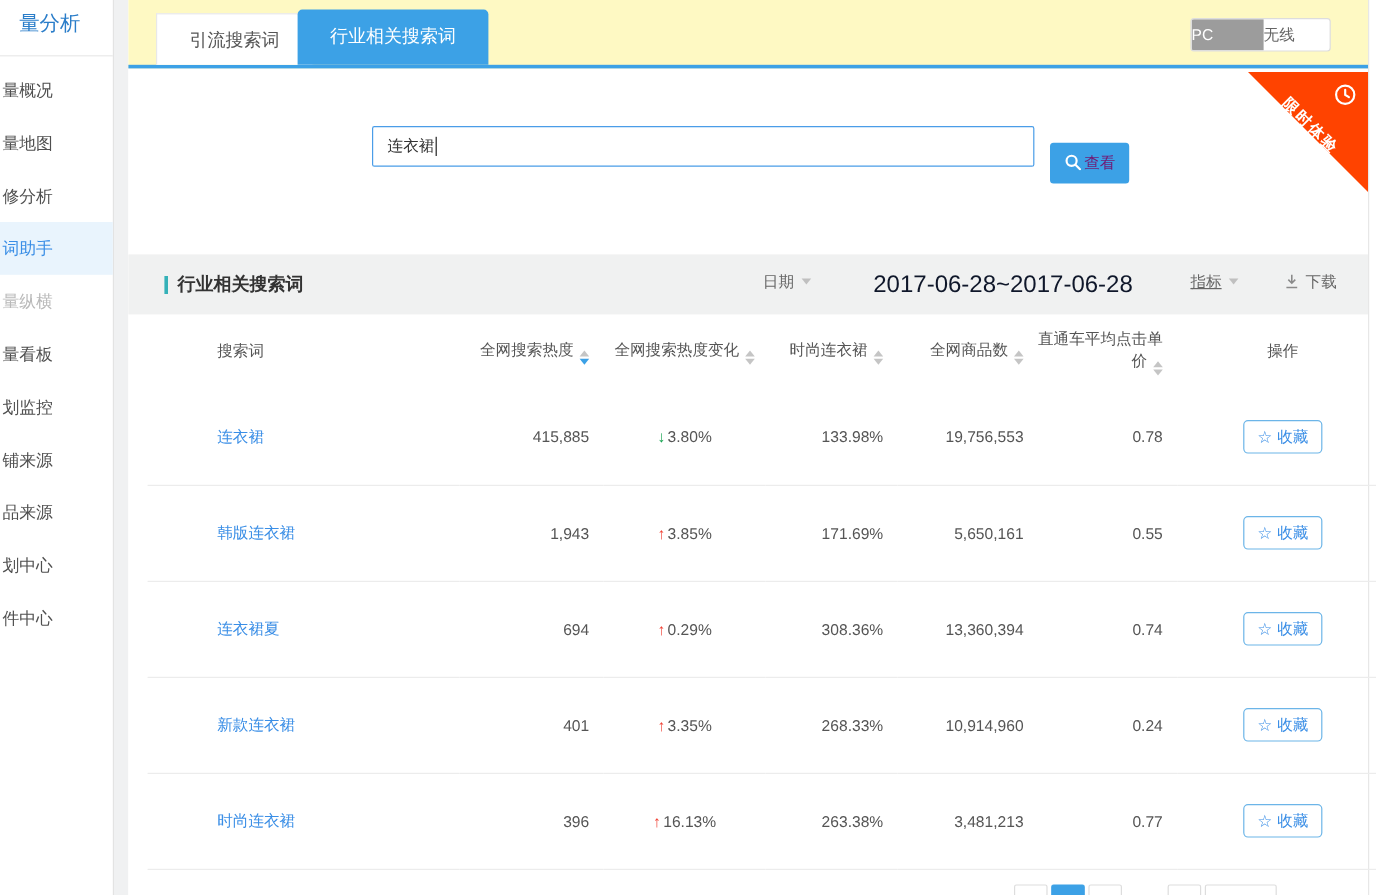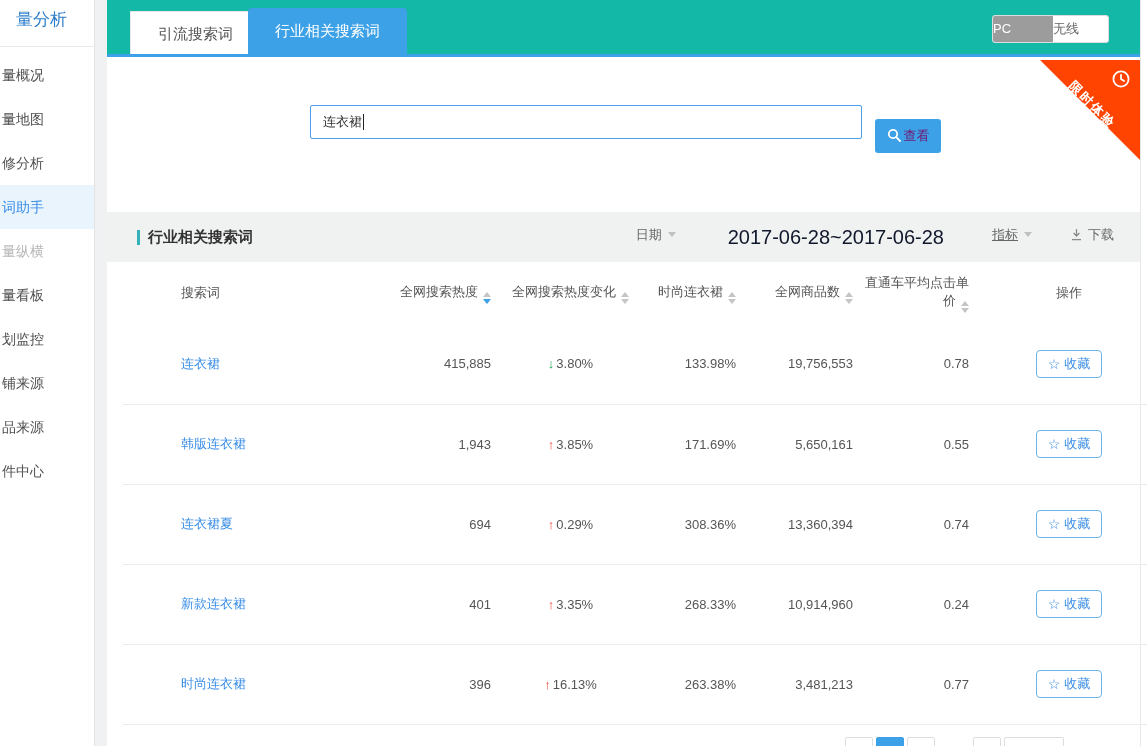--- a/index.html
+++ b/index.html
@@ -16,21 +16,21 @@
   .sb-menu { padding-top:6px; }
   .sb-item { height:44px; line-height:44px; padding-left:2px; font-size:14px; color:#4f4f4f; cursor:pointer; }
   .sb-item.active { background:#e9f4fd; color:#3a8ee6; }
   .sb-item.muted { color:#b9b9b9; }
 
   
   .main { position:absolute; left:107px; top:0; width:1034px; height:746px; background:#fff;
           border-right:1px solid #e7e7e7; }
 
   
-  .tabstrip { position:relative; height:57px; background:#14b8a6; border-bottom:3px solid #3ca1e6; }
+  .tabstrip { position:relative; height:57px; background:#fef9c3; border-bottom:3px solid #3ca1e6; }
   .tab { position:absolute; bottom:0; font-size:15px; cursor:pointer; }
   .tab.inactive { left:23px; height:43px; line-height:43px; padding:0 27px; background:#fff;
                   border:1px solid #e8e8e8; border-bottom:none; color:#555; }
   .tab.active { left:141px; height:46px; line-height:46px; padding:0 27px; background:#3ca1e6;
                 color:#fff; border-radius:4px 4px 0 0; }
   .toggle { position:absolute; right:31px; top:15px; height:28px; display:flex;
             border:1px solid #ddd; border-radius:3px; overflow:hidden; background:#fff; }
   .seg { line-height:26px; text-align:left; font-size:13px; cursor:pointer; }
   .seg.pc { width:60px; background:#9c9c9c; color:#fff; }
   .seg.wireless { width:55px; color:#666; }
@@ -108,20 +108,21 @@
   <div class="sb-menu">
       <div class="sb-item">量概况</div>
       <div class="sb-item">量地图</div>
       <div class="sb-item">修分析</div>
       <div class="sb-item active">词助手</div>
       <div class="sb-item muted">量纵横</div>
       <div class="sb-item">量看板</div>
       <div class="sb-item">划监控</div>
       <div class="sb-item">铺来源</div>
       <div class="sb-item">品来源</div>
+      <div class="sb-item">划中心</div>
       <div class="sb-item">件中心</div>
     </div>
 </div>
 
 <div class="main">
 
   <div class="tabstrip">
     <div class="tab inactive">引流搜索词</div>
     <div class="tab active">行业相关搜索词</div>
     <div class="toggle">

